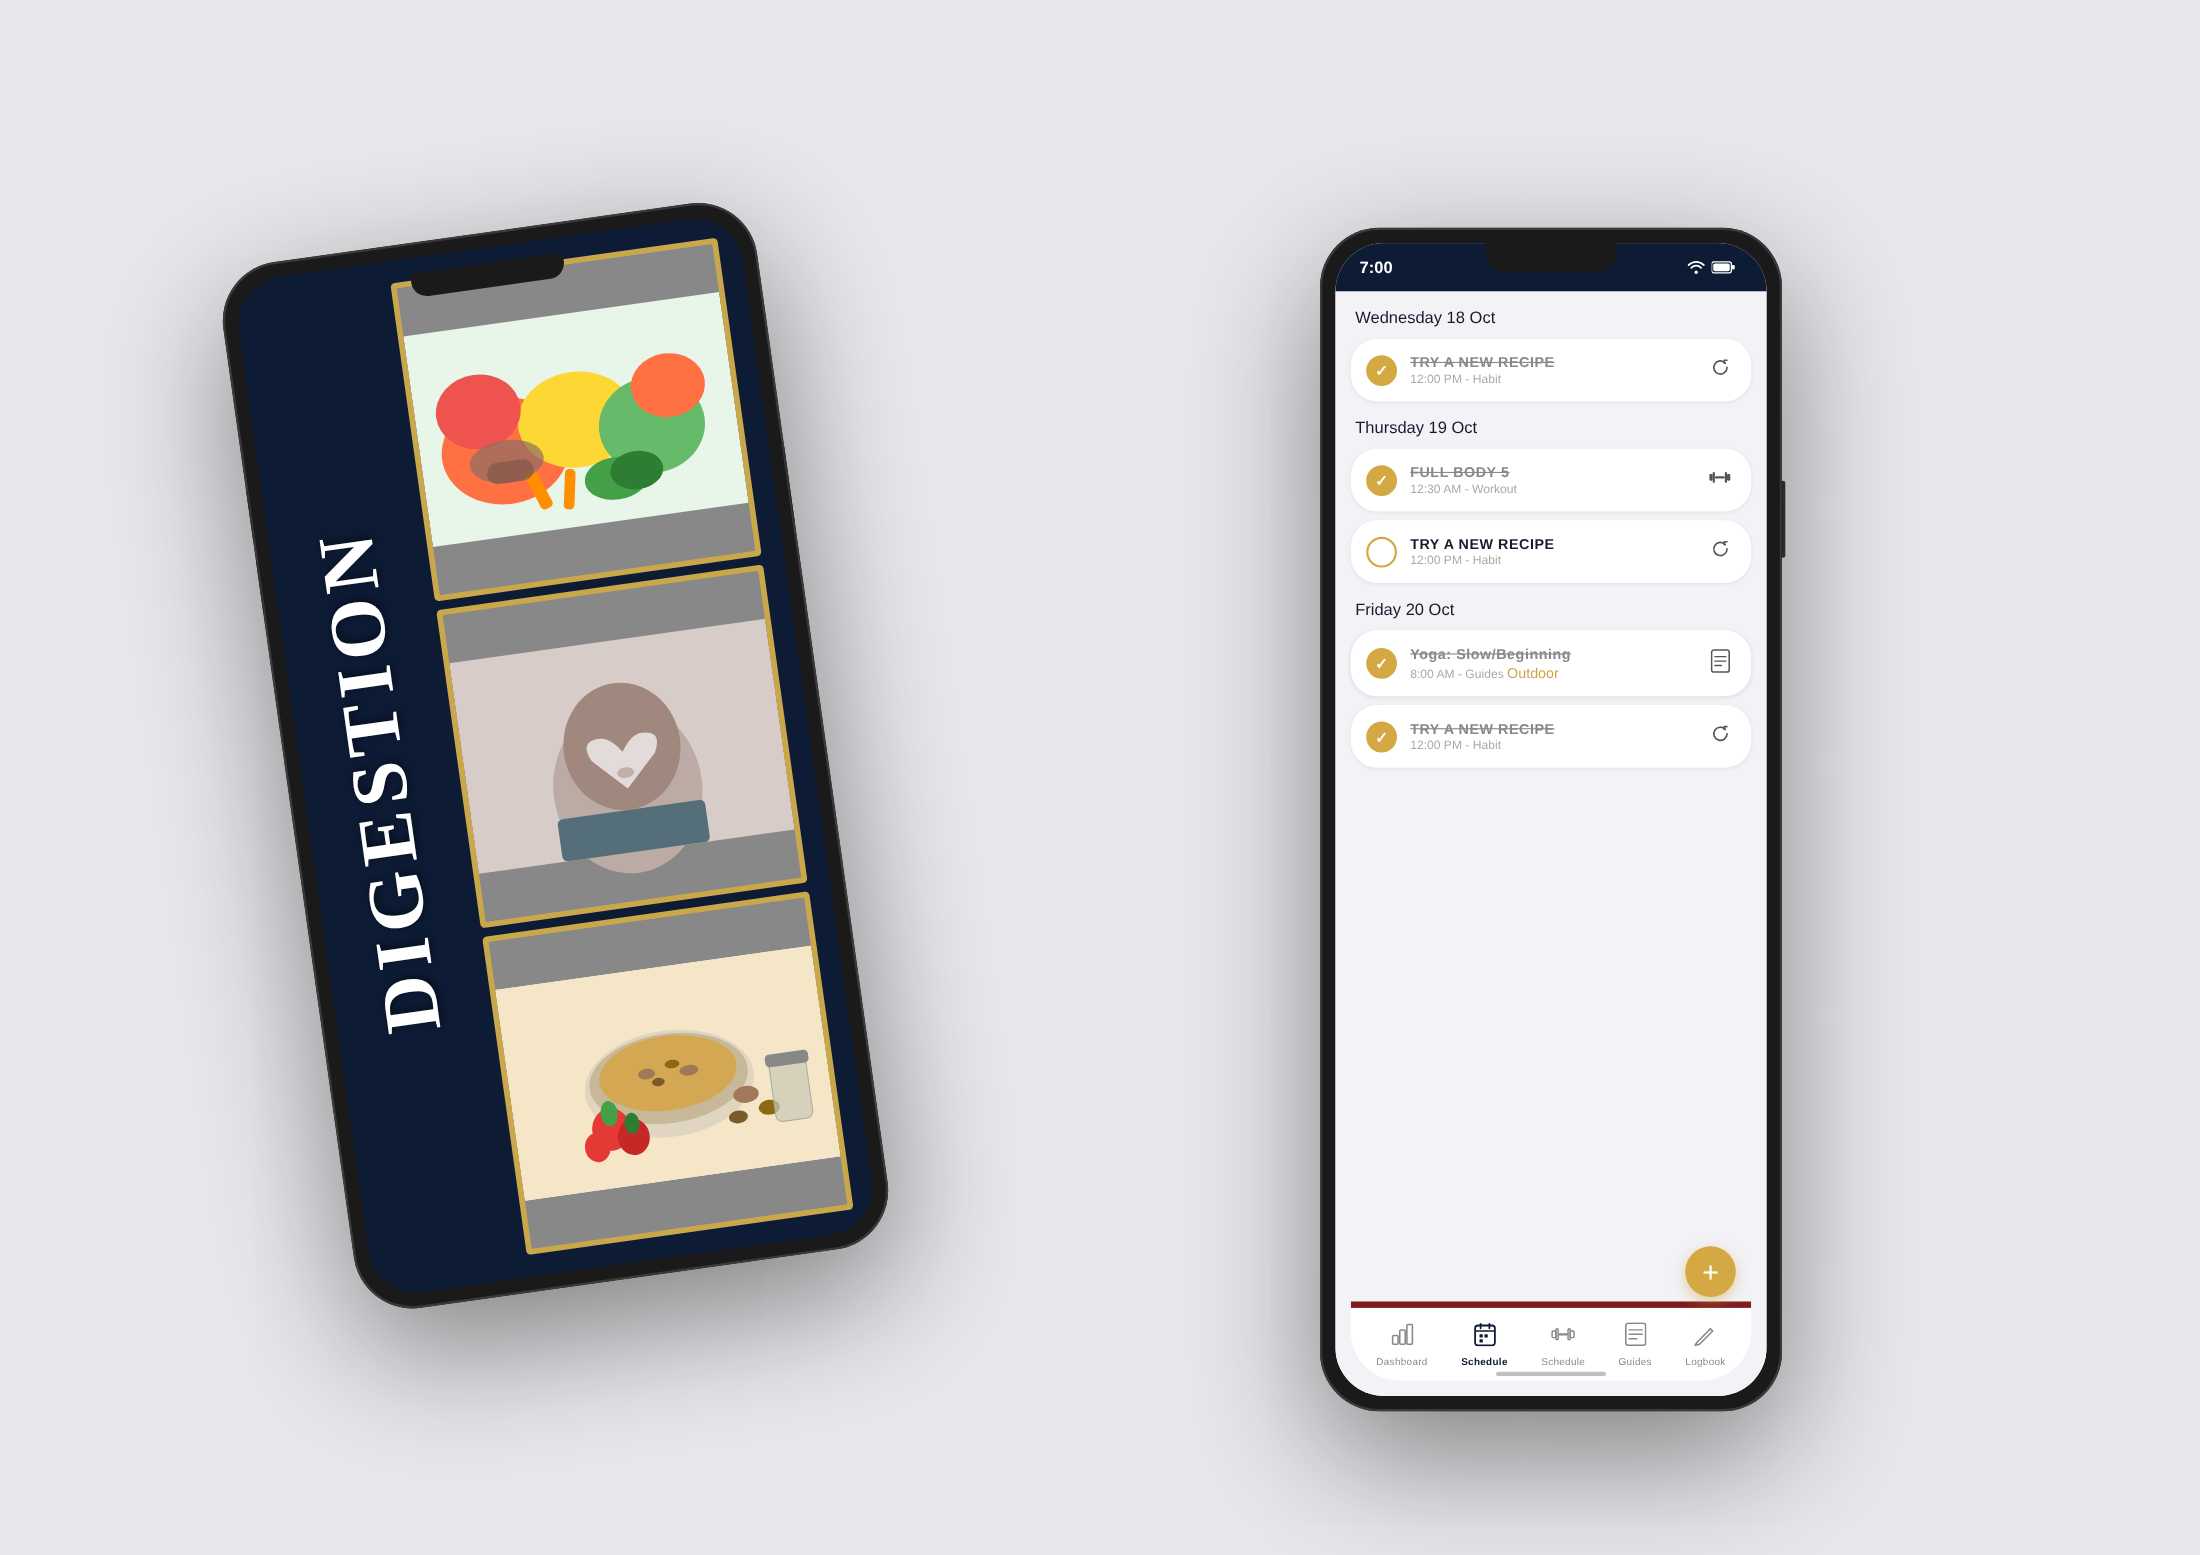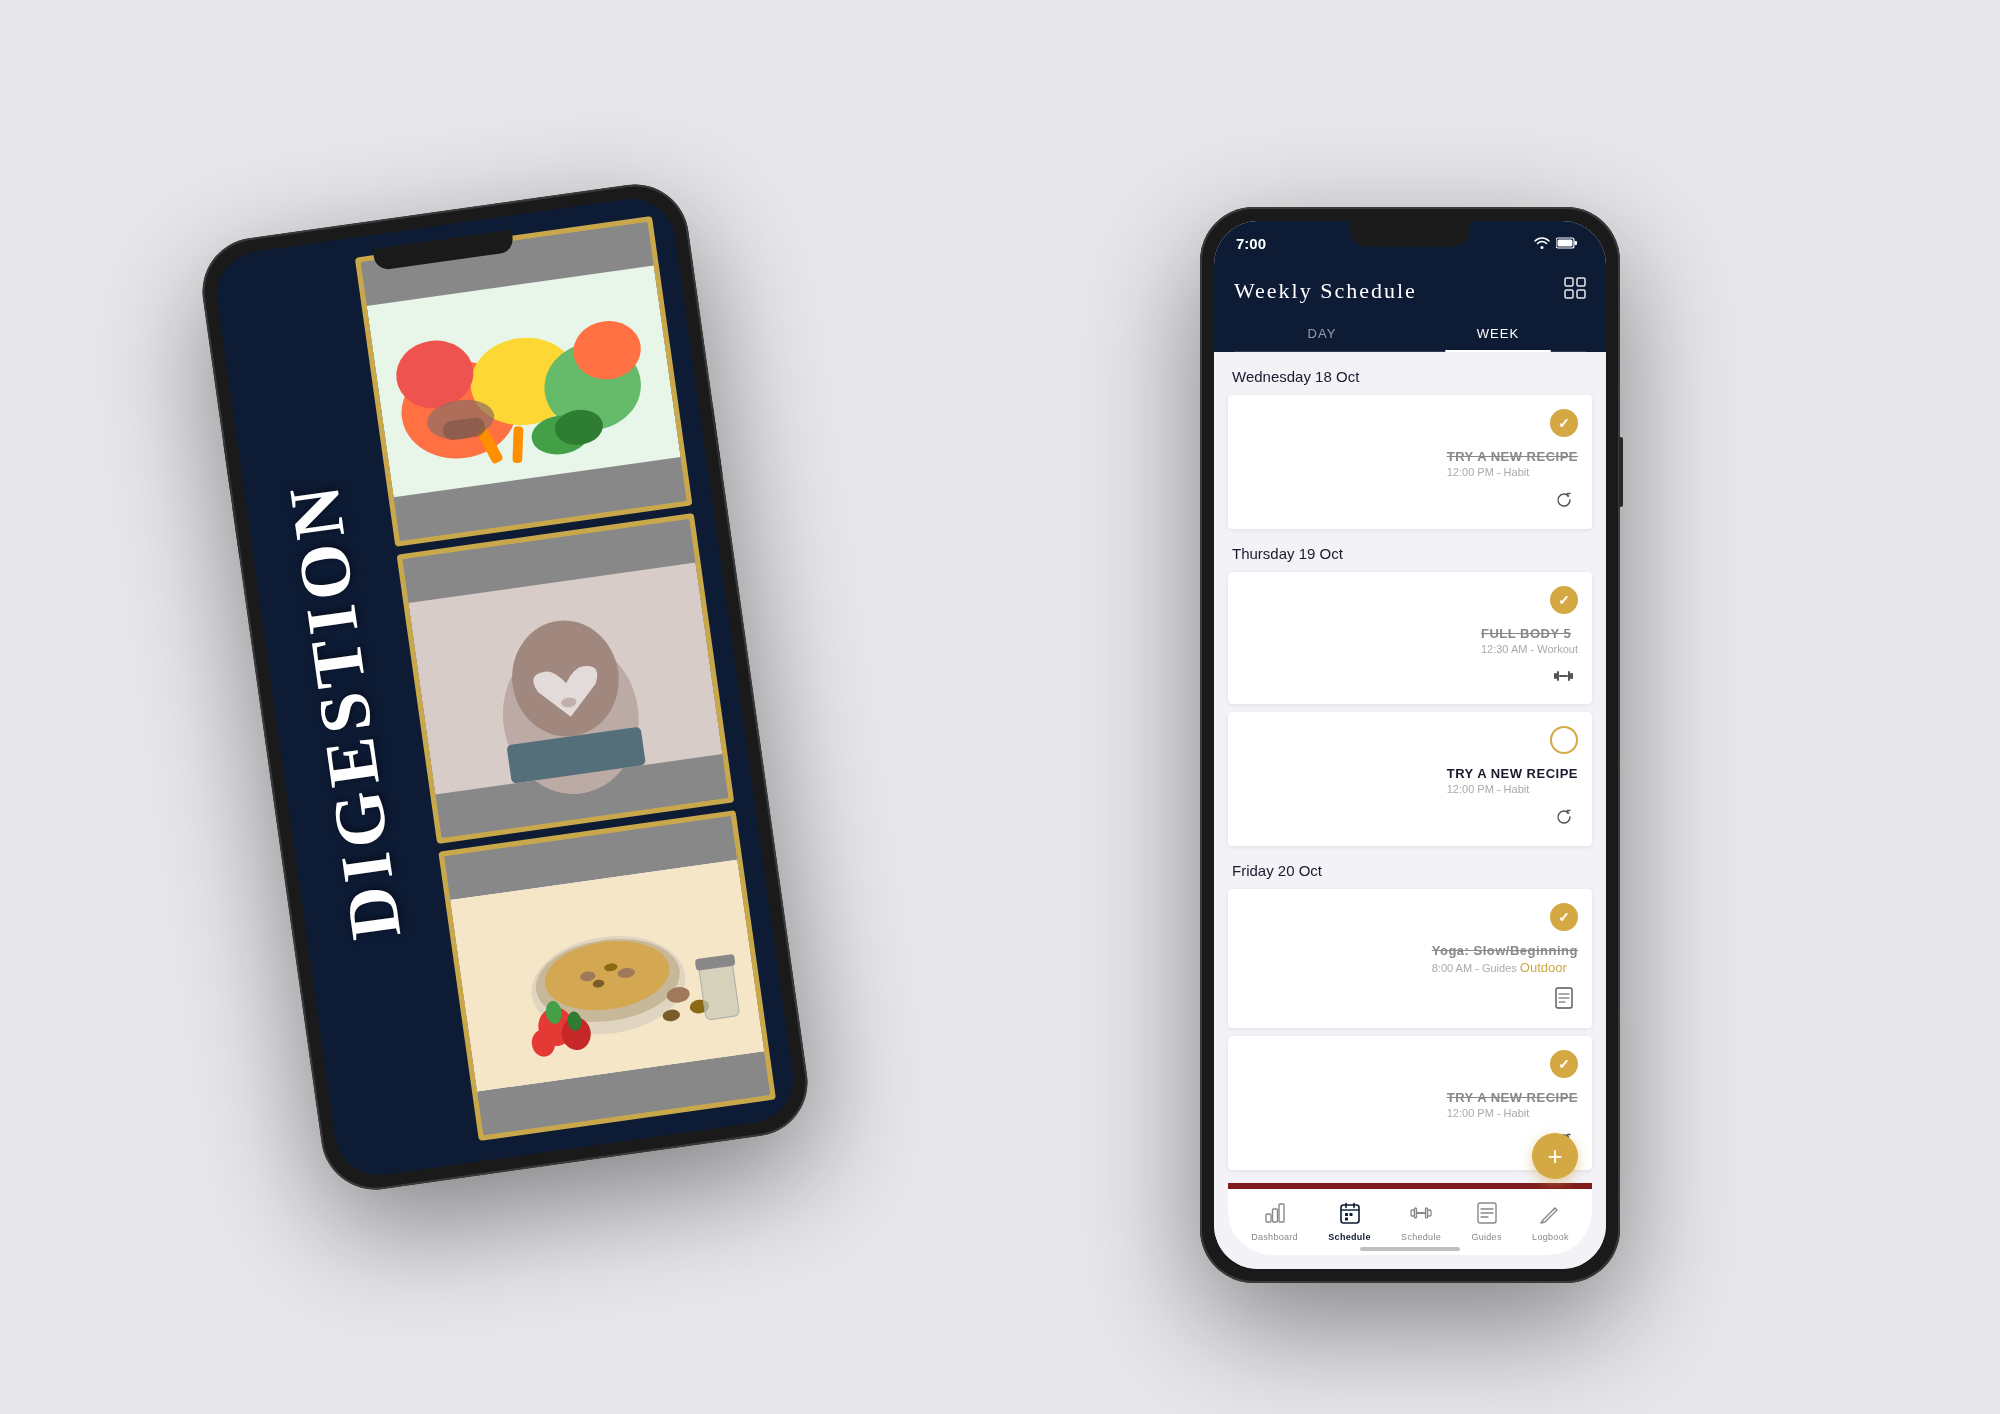--- a/index.html
+++ b/index.html
@@ -228,28 +228,27 @@
       font-size: 15px;
       font-weight: 400;
       color: #1a1a2e;
       margin-bottom: 10px;
       padding: 0 4px;
     }
 
     
     .schedule-item {
       background: #ffffff;
-      border-radius: 4px;
+      border-radius: 24px;
       padding: 14px 14px;
       margin-bottom: 8px;
       display: flex;
-      align-items: flex-end;
+      align-items: center;
       gap: 12px;
       box-shadow: 0 1px 4px rgba(0,0,0,0.08);
-      flex-direction: column;
     }
     .check-circle {
       width: 28px;
       height: 28px;
       border-radius: 50%;
       border: 2px solid #d4a843;
       flex-shrink: 0;
       display: flex;
       align-items: center;
       justify-content: center;
@@ -481,42 +480,20 @@
           </svg>
 
           <svg width="22" height="12" viewBox="0 0 22 12">
             <rect x="0" y="1" width="18" height="10" rx="2" stroke="white" stroke-width="1.2" fill="none"></rect>
             <rect x="18.5" y="4" width="2.5" height="4" rx="1" fill="white"></rect>
             <rect x="1.5" y="2.5" width="15" height="7" rx="1.5" fill="white"></rect>
           </svg>
         </div>
       </div>
 
-      <div class="app-header">
-        <div class="app-header-row">
-          <span class="app-title">Weekly Schedule</span>
-          <span class="grid-icon">
-            <svg width="22" height="22" viewBox="0 0 22 22" fill="none" xmlns="http://www.w3.org/2000/svg">
-              <rect x="1" y="1" width="8" height="8" rx="1.5" stroke="white" stroke-width="1.5"></rect>
-              <rect x="13" y="1" width="8" height="8" rx="1.5" stroke="white" stroke-width="1.5"></rect>
-              <rect x="1" y="13" width="8" height="8" rx="1.5" stroke="white" stroke-width="1.5"></rect>
-              <rect x="13" y="13" width="8" height="8" rx="1.5" stroke="white" stroke-width="1.5"></rect>
-            </svg>
-          </span>
-        </div>
-
-        <div class="tabs">
-          <div class="tab">
-            <span>DAY</span>
-          </div>
-          <div class="tab active">
-            <span>WEEK</span>
-          </div>
-        </div>
-      </div>
 
       <div class="schedule-content">
 
         <div class="day-section">
           <div class="day-header">Wednesday 18 Oct</div>
 
           <div class="schedule-item">
             <div class="check-circle checked"></div>
             <div class="item-info">
               <div class="item-name">TRY A NEW RECIPE</div>

